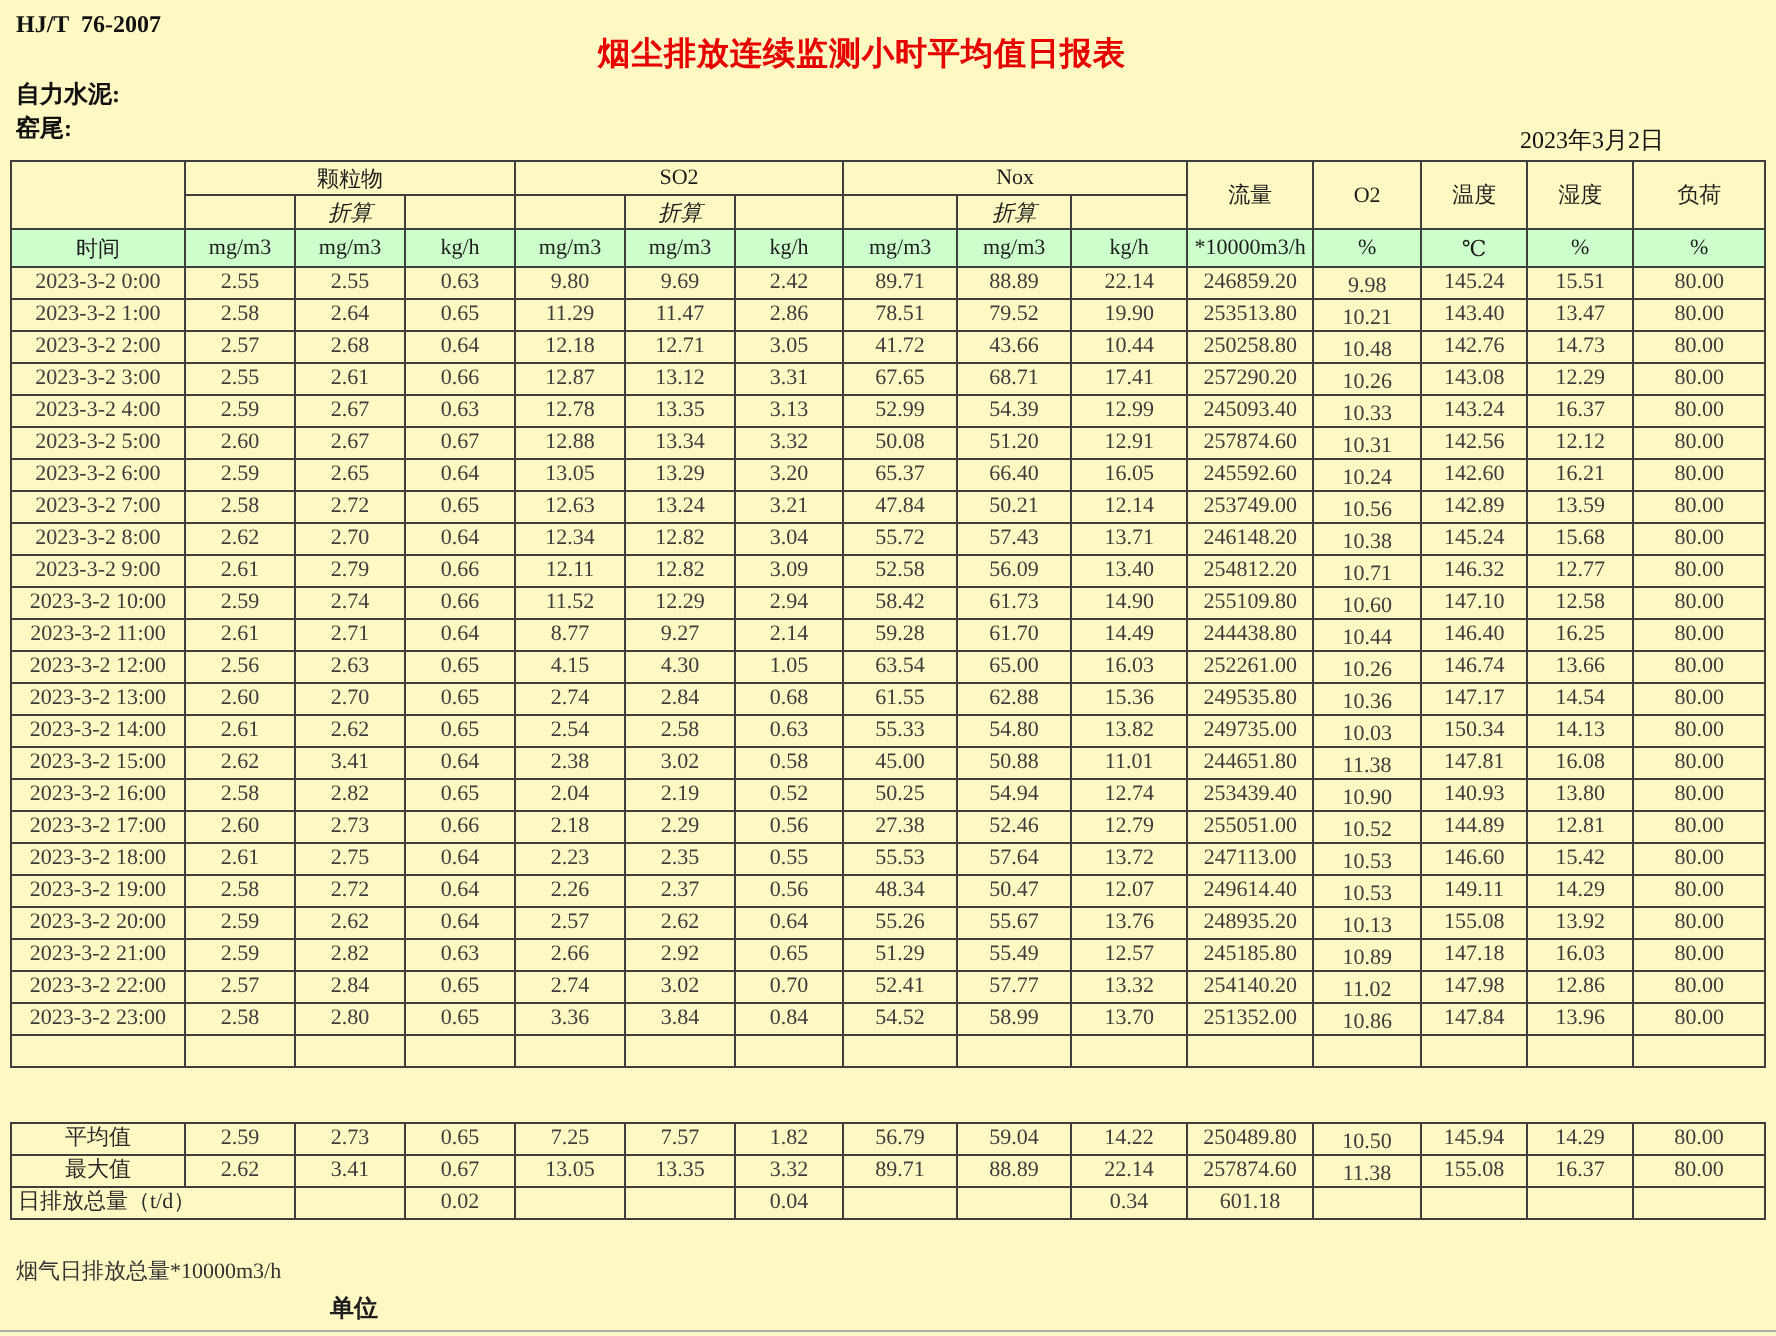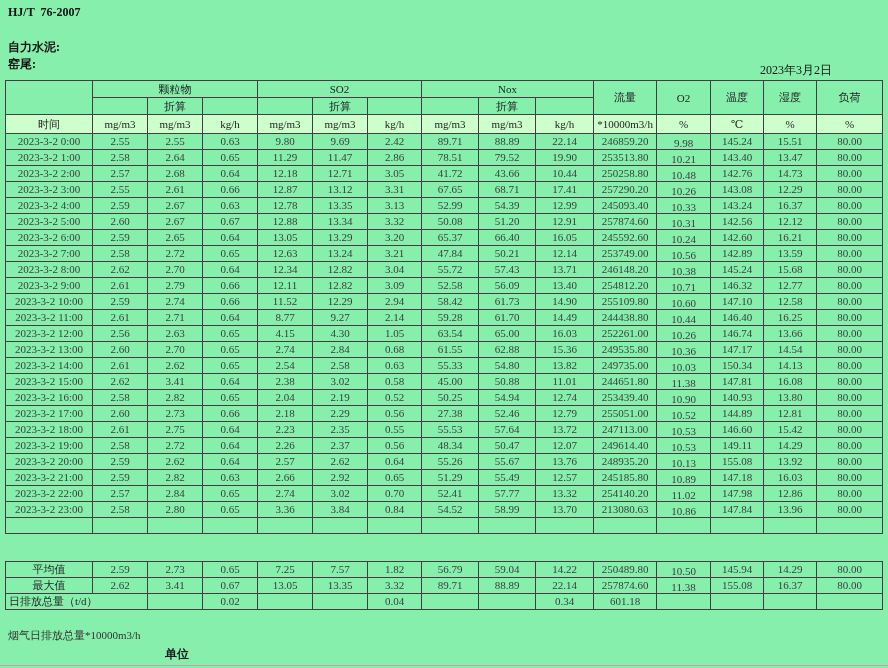--- a/index.html
+++ b/index.html
@@ -1,52 +1,53 @@
 <!DOCTYPE html>
 <html style="--header-green: #ccffcc; --title-red: #e60000;"><head>
 <meta charset="utf-8">
 <style>
   html,body{margin:0;padding:0;background:#fff;}
   .page{
-    position:relative;width:888px;height:668px;background:#86efac;
+    position:relative;width:888px;height:668px;background:#fef9c3;
     font-family:"Liberation Serif","DejaVu Serif",serif;color:#1a1a1a;overflow:hidden;
   }
   .hdr{position:absolute;font-weight:bold;font-size:12px;color:#111;white-space:pre;}
   #std{left:8px;top:5px;}
   #title{position:absolute;left:0;top:17px;width:862px;text-align:center;
          color:var(--title-red,#e60000);font-size:16px;font-weight:bold;letter-spacing:.5px;}
   #company{left:8px;top:39px;}
   #site{left:8px;top:56px;}
   #date{position:absolute;left:760px;top:62px;font-size:12px;color:#111;}
   table{border-collapse:collapse;table-layout:fixed;position:absolute;left:5px;font-size:11px;}
   #main{top:80px;width:877px;}
   #summary{top:542px;width:877px;margin-top:19px;}
   th,td{border:1px solid #3f3f3f;padding:0;text-align:center;font-weight:normal;
         white-space:nowrap;overflow:hidden;color:#3c3c3c;}
   th{color:#1d1d1d;}
   #main thead tr.g-row th{height:16px;font-size:11px;}
-  #main thead tr.c-row th{height:16px;font-size:11px;}
+  #main thead tr.c-row th{height:16px;font-size:11px;font-style:italic;}
   tr.units-row th{height:18px;background:var(--header-green,#ccffcc);font-size:11px;}
   tbody tr{height:16px;}
   tbody td{line-height:15px;}
   td.o2-cell{vertical-align:bottom;line-height:12px;}
   td.sum-label{color:#2a2a2a;}
   td.total-label{text-align:left;padding-left:3px;color:#2a2a2a;}
   tr.spacer-row{height:16px;}
   #note{position:absolute;left:8px;top:628px;font-size:11px;color:#333;}
   #sign{position:absolute;left:8px;top:646px;font-size:12px;font-weight:bold;color:#1d1d1d;margin-top:28px;}
   #unitlbl{position:absolute;left:165px;top:646px;font-size:12px;font-weight:bold;color:#1d1d1d;}
   .bottom-line{position:absolute;left:0;top:665px;width:888px;border-top:1px solid #adadad;}
 </style>
 </head>
 <body>
 
 <div class="page">
 
   <div id="std" class="hdr">HJ/T  76-2007</div>
+  <div id="title">烟尘排放连续监测小时平均值日报表</div>
   <div id="company" class="hdr">自力水泥:</div>
   <div id="site" class="hdr">窑尾:</div>
   <div id="date">2023年3月2日</div>
 
   <table id="main">
     <colgroup>
       <col style="width:87px">
         <col style="width:55px">
         <col style="width:55px">
         <col style="width:55px">
@@ -499,21 +500,21 @@
           <td>2023-3-2 23:00</td>
           <td>2.58</td>
           <td>2.80</td>
           <td>0.65</td>
           <td>3.36</td>
           <td>3.84</td>
           <td>0.84</td>
           <td>54.52</td>
           <td>58.99</td>
           <td>13.70</td>
-          <td>213080.63</td>
+          <td>251352.00</td>
           <td class="o2-cell">10.86</td>
           <td>147.84</td>
           <td>13.96</td>
           <td>80.00</td>
         </tr>
         <tr class="spacer-row">
           <td></td>
           <td></td>
           <td></td>
           <td></td>

